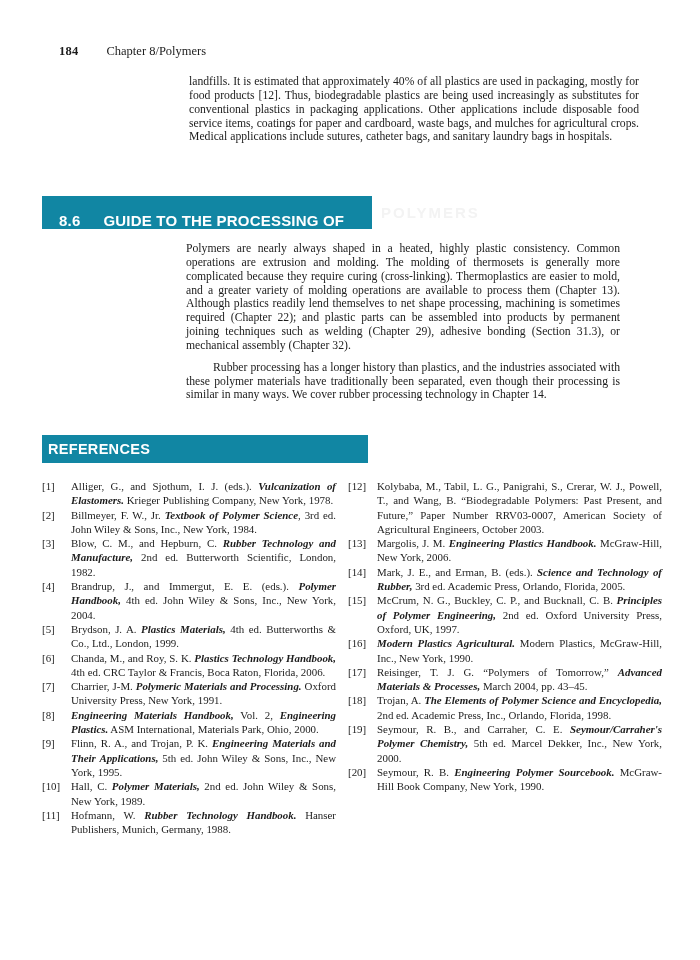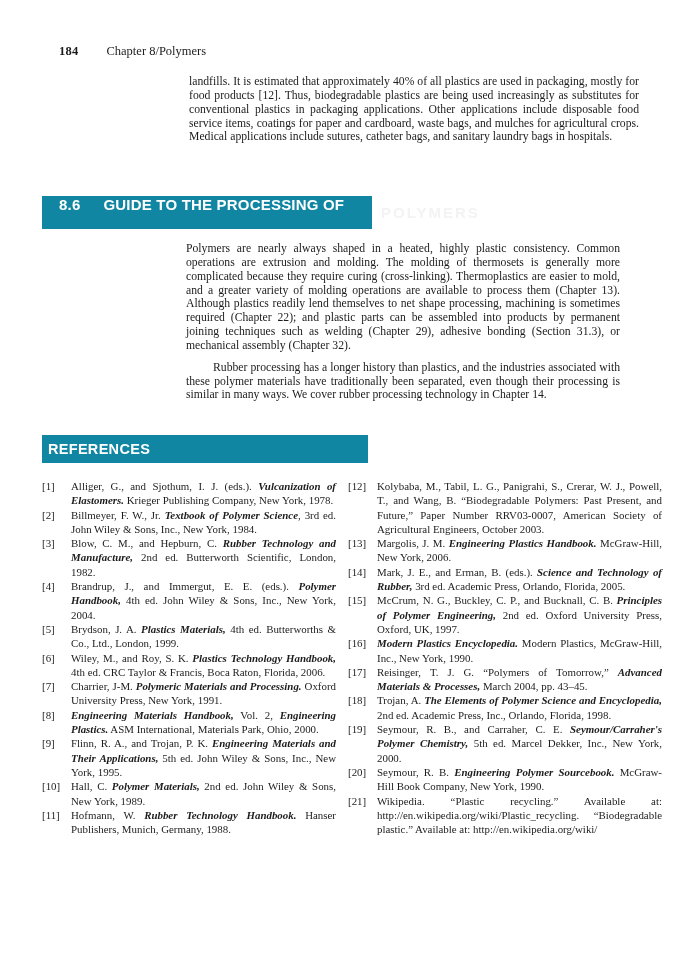--- a/index.html
+++ b/index.html
@@ -16,21 +16,21 @@
   .chap-title { margin-left:25px; }
 
   
   .body-copy { font-size:11.7px; line-height:13.85px; text-align:justify; }
   .intro { position:absolute; top:64px; left:178px; width:450px; margin:11px; }
 
   
   .section-row { position:absolute; top:196px; left:42px; display:flex; align-items:center; }
   .section-band {
     background:#1186a3; color:#ffffff; height:33px; width:330px; box-sizing:border-box;
-    display:flex; align-items:flex-start; padding:0 10px 0 17px;
+    display:flex; align-items:flex-end; padding:0 10px 0 17px;
     font-family:"Liberation Sans", sans-serif; font-weight:bold; font-size:15px;
     letter-spacing:0.2px;
   }
   .section-num { margin-right:23px; }
   .ghost-title {
     margin-left:9px; color:#f3f3f3;
     font-family:"Liberation Sans", sans-serif; font-weight:bold; font-size:15px;
     letter-spacing:2px;
   }
 
@@ -102,21 +102,21 @@
         <div class="ref">
           <span class="ref-label">[4]</span>
           <span class="ref-body"><span>Brandrup, J., and Immergut, E. E. (eds.). </span><span class="bi">Polymer Handbook,</span><span> 4th ed. John Wiley &amp; Sons, Inc., New York, 2004.</span></span>
         </div>
         <div class="ref">
           <span class="ref-label">[5]</span>
           <span class="ref-body"><span>Brydson, J. A. </span><span class="bi">Plastics Materials,</span><span> 4th ed. Butterworths &amp; Co., Ltd., London, 1999.</span></span>
         </div>
         <div class="ref">
           <span class="ref-label">[6]</span>
-          <span class="ref-body"><span>Wiley, M., and Roy, S. K. </span><span class="bi">Plastics Technology Handbook,</span><span> 4th ed. CRC Taylor &amp; Francis, Boca Raton, Florida, 2006.</span></span>
+          <span class="ref-body"><span>Chanda, M., and Roy, S. K. </span><span class="bi">Plastics Technology Handbook,</span><span> 4th ed. CRC Taylor &amp; Francis, Boca Raton, Florida, 2006.</span></span>
         </div>
         <div class="ref">
           <span class="ref-label">[7]</span>
           <span class="ref-body"><span>Charrier, J-M. </span><span class="bi">Polymeric Materials and Processing.</span><span> Oxford University Press, New York, 1991.</span></span>
         </div>
         <div class="ref">
           <span class="ref-label">[8]</span>
           <span class="ref-body"><span class="bi">Engineering Materials Handbook,</span><span> Vol. 2, </span><span class="bi">Engineering Plastics.</span><span> ASM International, Materials Park, Ohio, 2000.</span></span>
         </div>
         <div class="ref">
@@ -144,38 +144,34 @@
         <div class="ref">
           <span class="ref-label">[14]</span>
           <span class="ref-body"><span>Mark, J. E., and Erman, B. (eds.). </span><span class="bi">Science and Technology of Rubber,</span><span> 3rd ed. Academic Press, Orlando, Florida, 2005.</span></span>
         </div>
         <div class="ref">
           <span class="ref-label">[15]</span>
           <span class="ref-body"><span>McCrum, N. G., Buckley, C. P., and Bucknall, C. B. </span><span class="bi">Principles of Polymer Engineering,</span><span> 2nd ed. Oxford University Press, Oxford, UK, 1997.</span></span>
         </div>
         <div class="ref">
           <span class="ref-label">[16]</span>
-          <span class="ref-body"><span class="bi">Modern Plastics Encyclopedia.</span><span> Modern Plastics, McGraw-Hill, Inc., New York, 1990.</span></span>
+          <span class="ref-body"><span class="bi">Modern Plastics Agricultural.</span><span> Modern Plastics, McGraw-Hill, Inc., New York, 1990.</span></span>
         </div>
         <div class="ref">
           <span class="ref-label">[17]</span>
           <span class="ref-body"><span>Reisinger, T. J. G. “Polymers of Tomorrow,” </span><span class="bi">Advanced Materials &amp; Processes,</span><span> March 2004, pp. 43–45.</span></span>
         </div>
         <div class="ref">
           <span class="ref-label">[18]</span>
           <span class="ref-body"><span>Trojan, A. </span><span class="bi">The Elements of Polymer Science and Encyclopedia,</span><span> 2nd ed. Academic Press, Inc., Orlando, Florida, 1998.</span></span>
         </div>
         <div class="ref">
           <span class="ref-label">[19]</span>
           <span class="ref-body"><span>Seymour, R. B., and Carraher, C. E. </span><span class="bi">Seymour/Carraher's Polymer Chemistry,</span><span> 5th ed. Marcel Dekker, Inc., New York, 2000.</span></span>
         </div>
         <div class="ref">
           <span class="ref-label">[20]</span>
           <span class="ref-body"><span>Seymour, R. B. </span><span class="bi">Engineering Polymer Sourcebook.</span><span> McGraw-Hill Book Company, New York, 1990.</span></span>
         </div>
-        <div class="ref">
-          <span class="ref-label">[21]</span>
-          <span class="ref-body"><span>Wikipedia. “Plastic recycling.” Available at: http://en.wikipedia.org/wiki/Plastic_recycling. “Biodegradable plastic.” Available at: http://en.wikipedia.org/wiki/</span></span>
-        </div>
       </div>
   </div>
 
 </div>
 
 </body></html>

